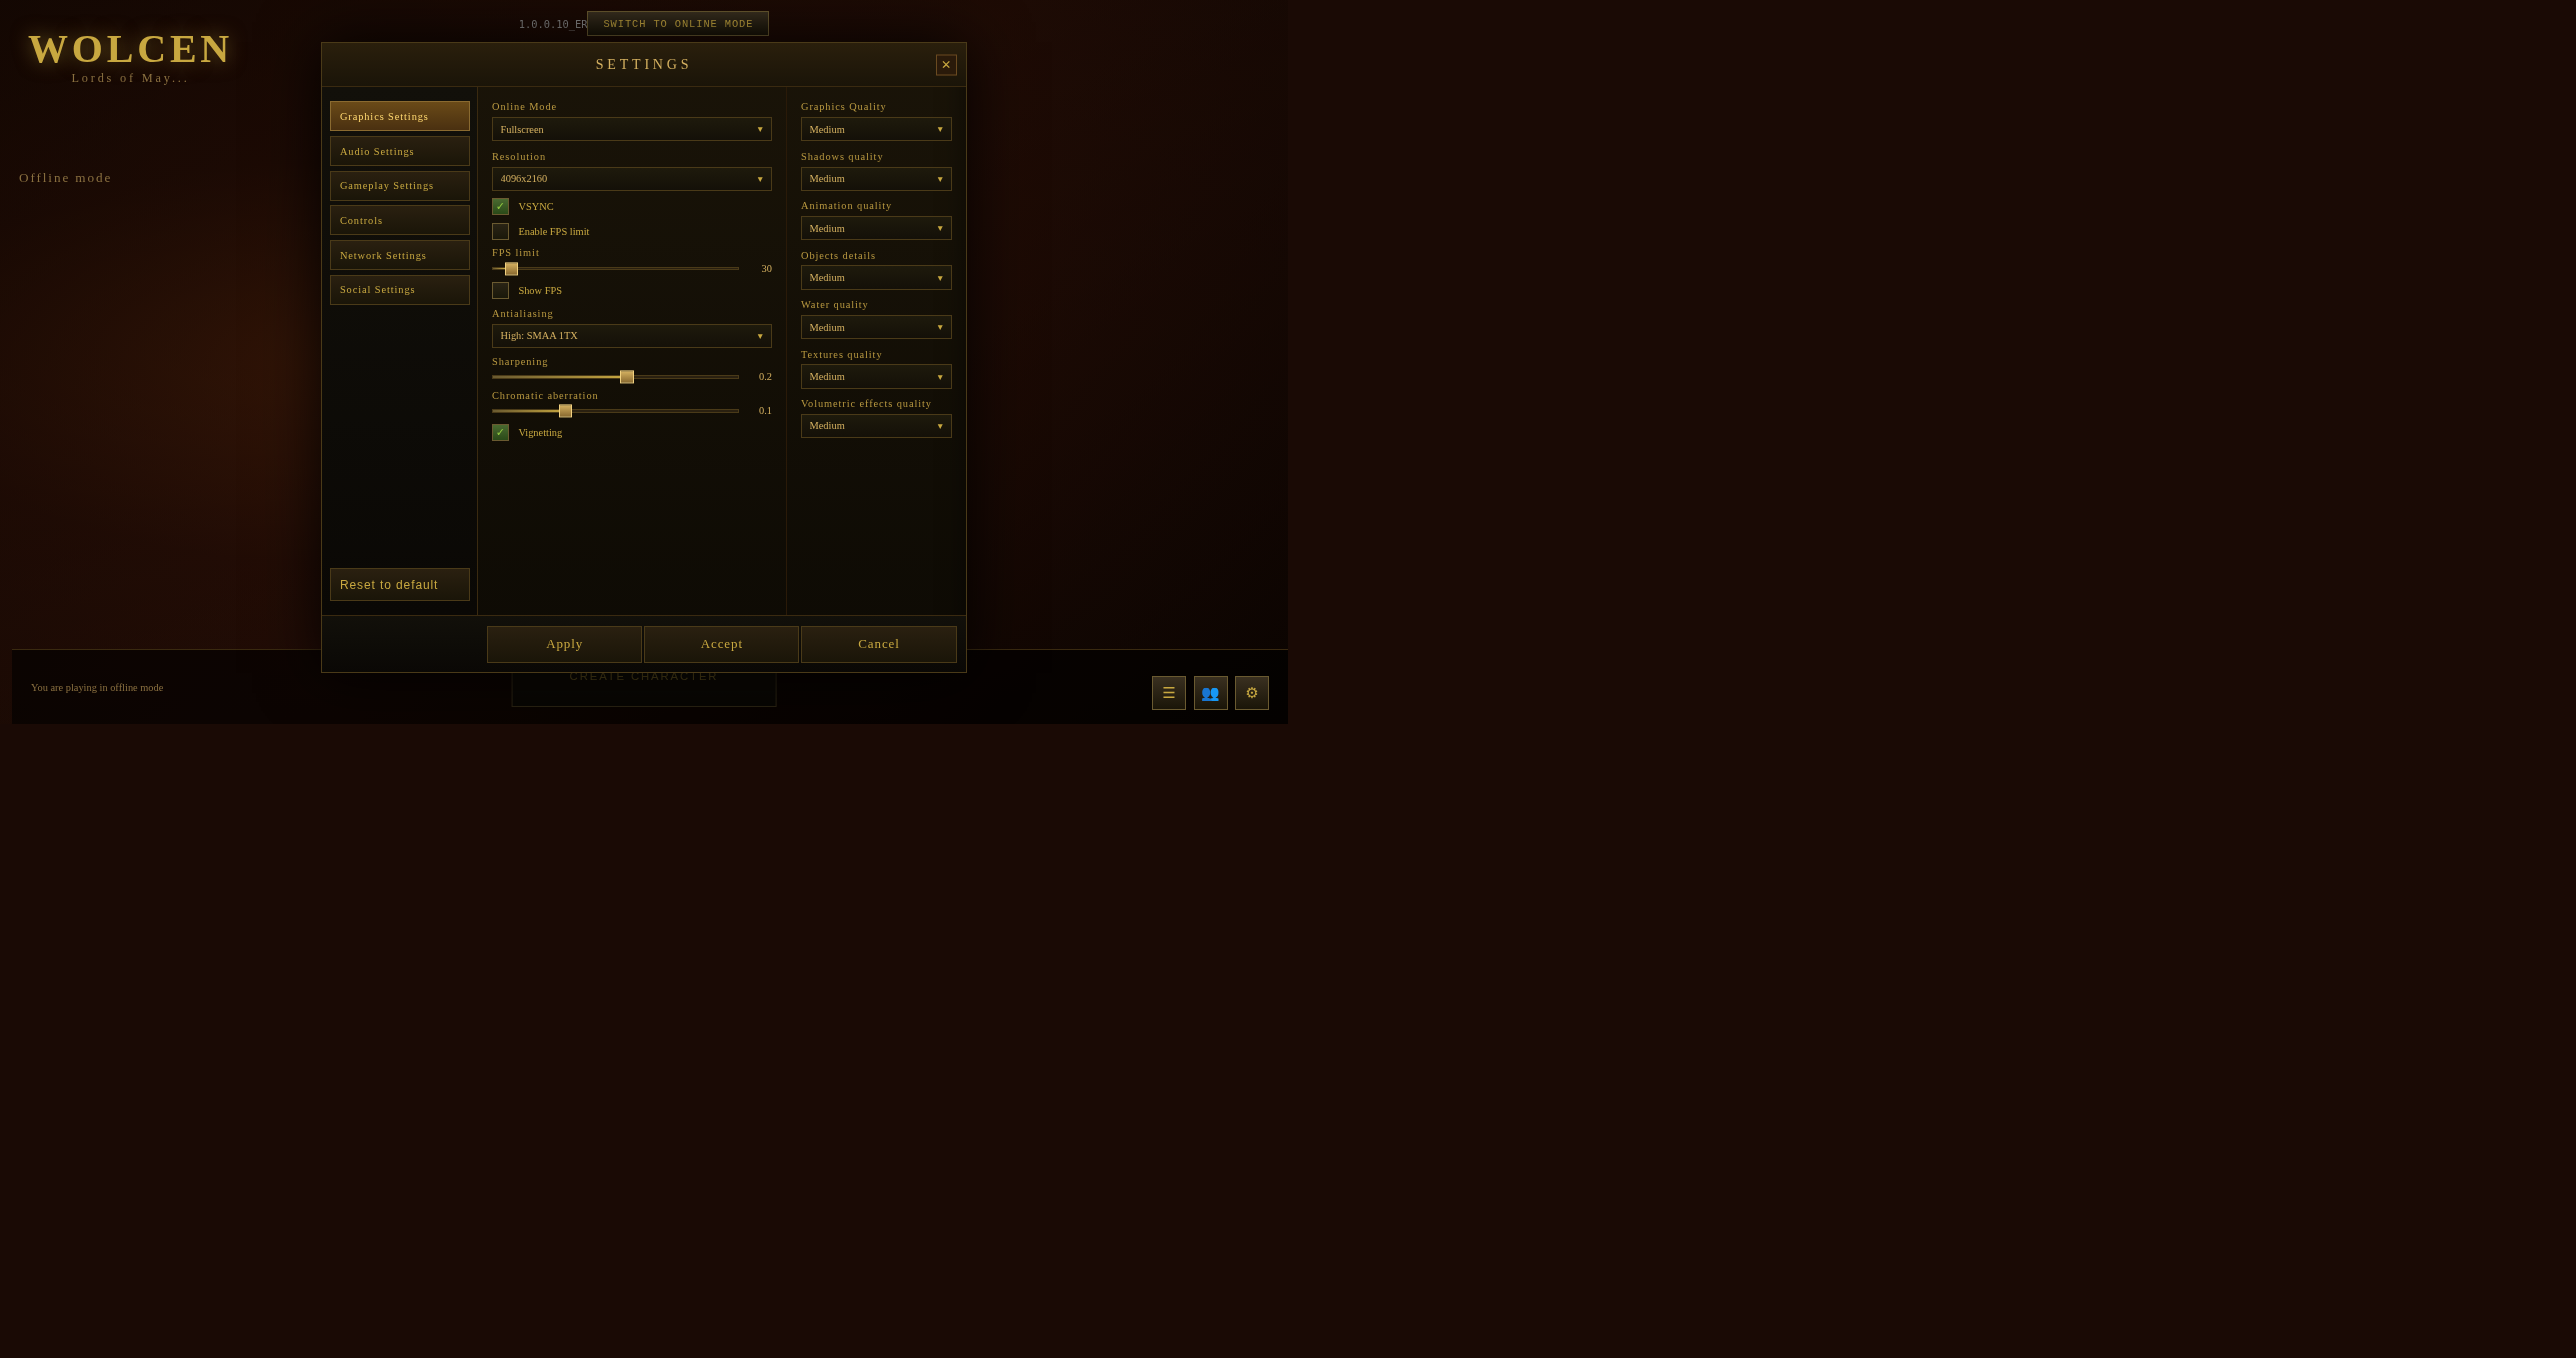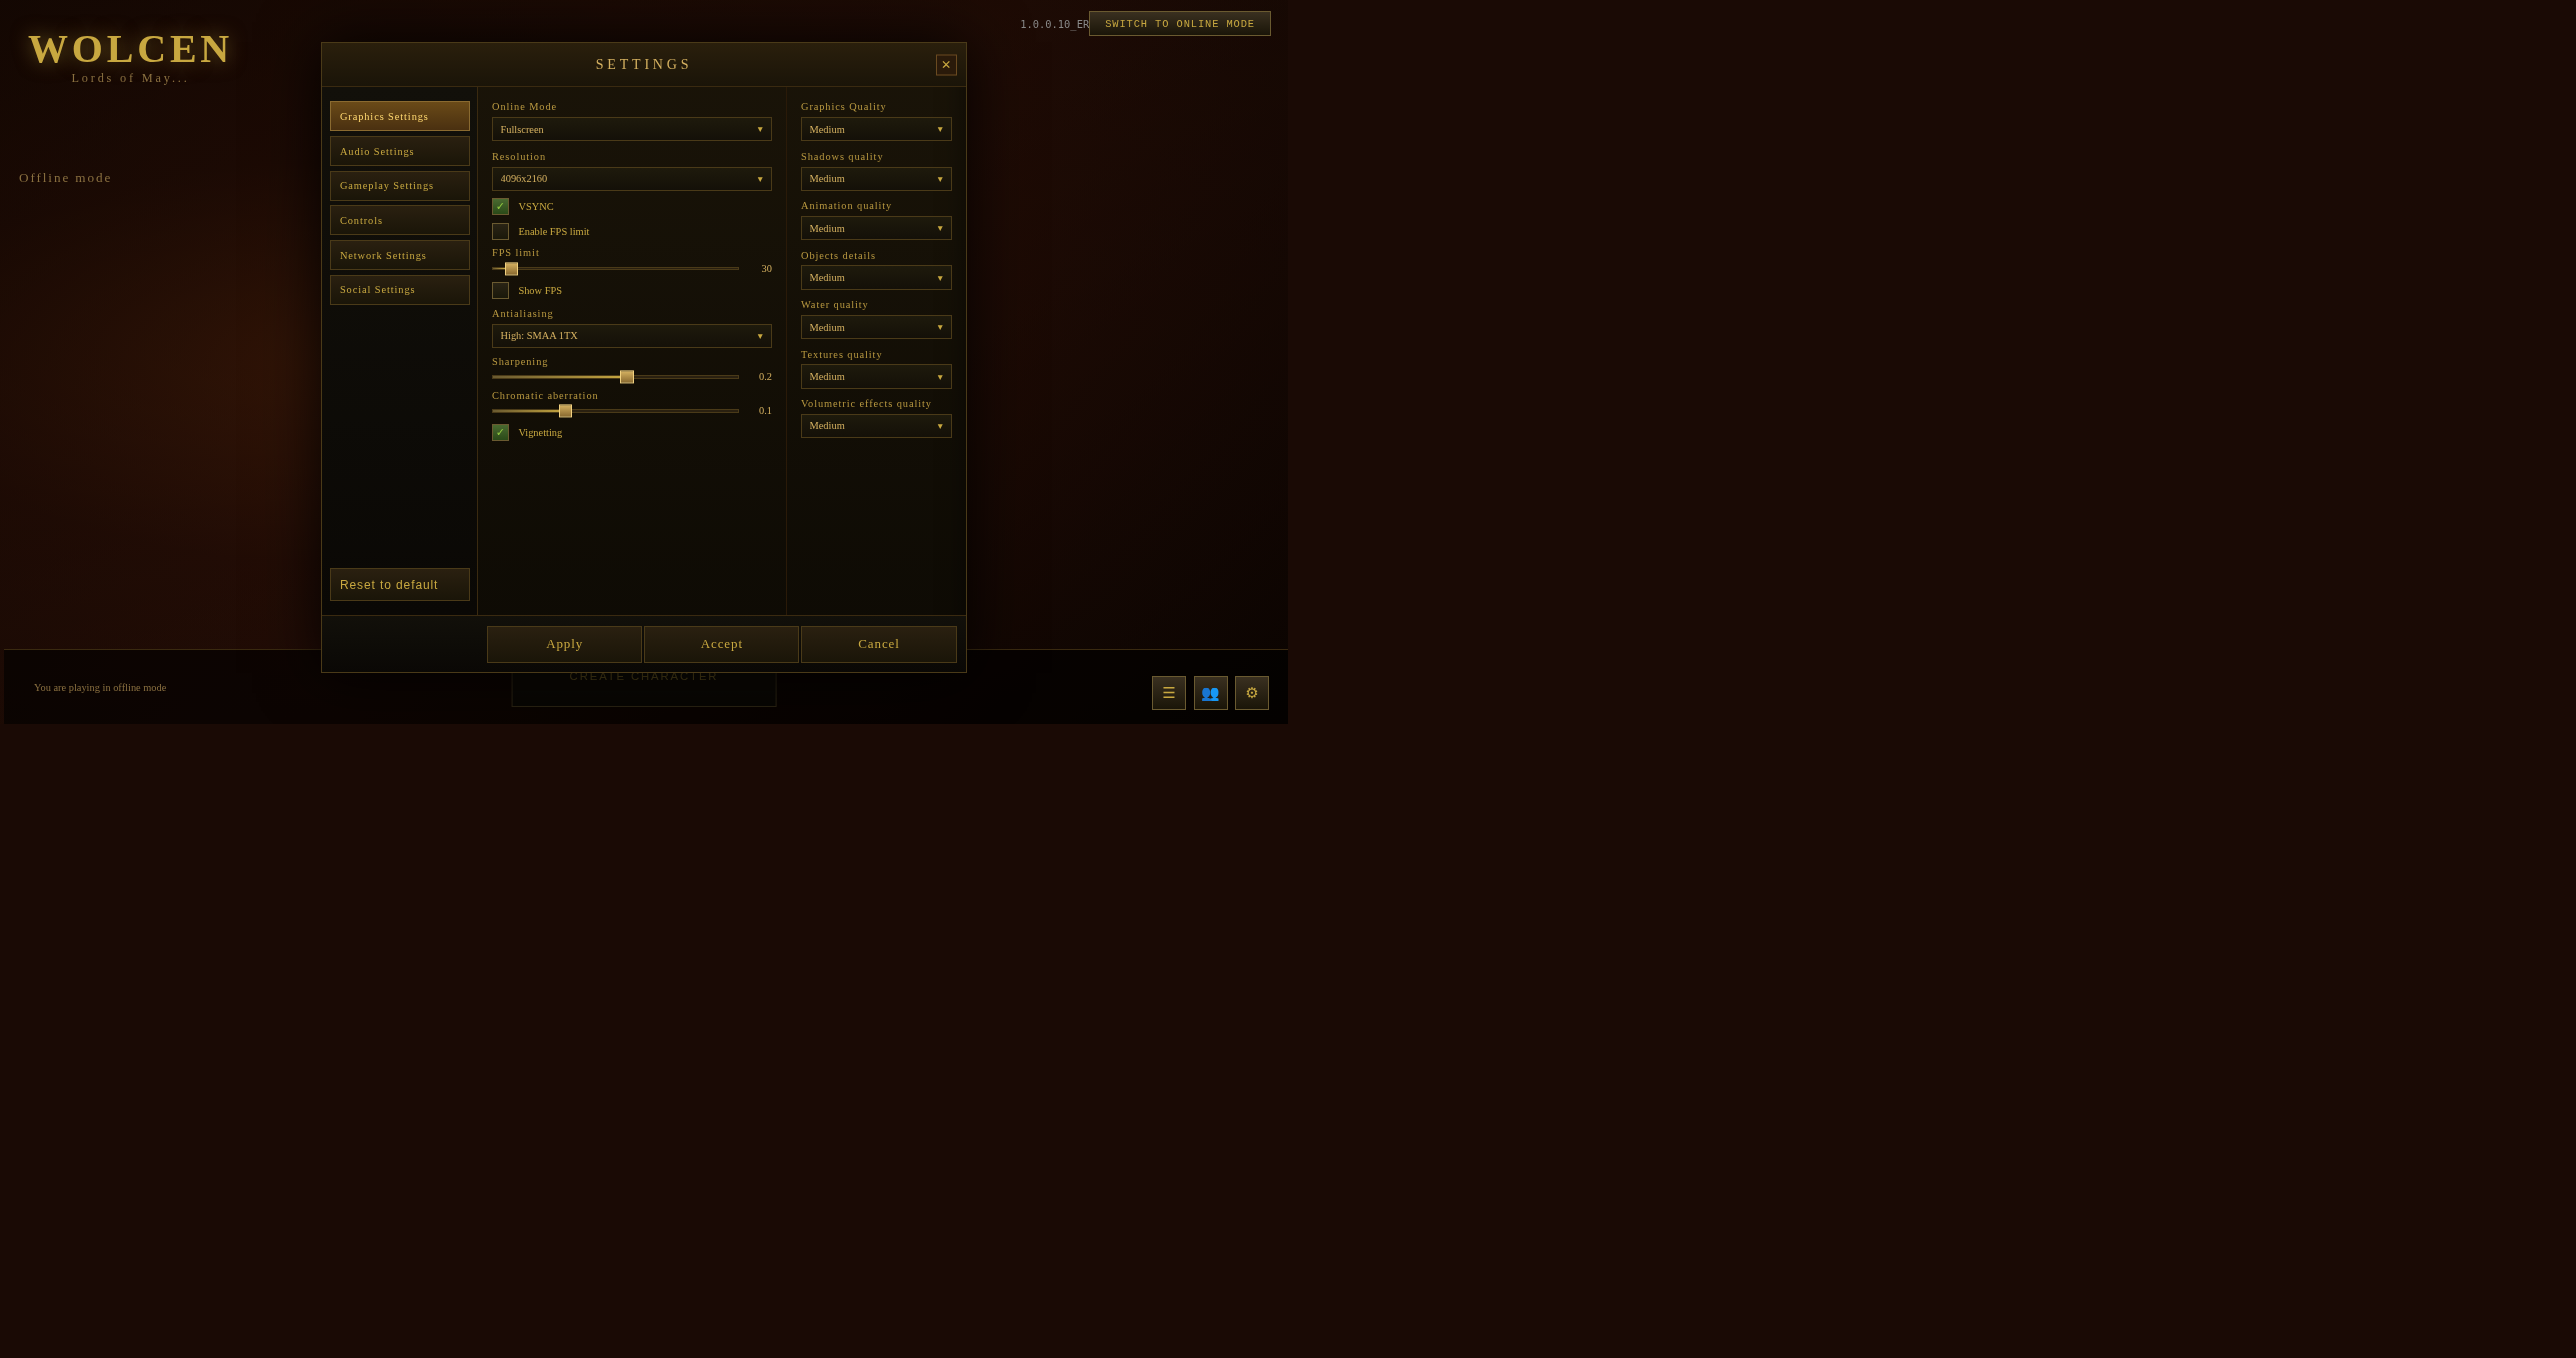--- a/index.html
+++ b/index.html
@@ -28,21 +28,21 @@
 
     
     .top-bar {
       position: absolute;
       top: 0;
       left: 0;
       right: 0;
       height: 47px;
       display: flex;
       align-items: center;
-      justify-content: flex-end;
+      justify-content: center;
       padding: 0 17px;
       z-index: 100;
     }
 
     .version-text {
       color: #888;
       font-size: 10.4px;
       font-family: monospace;
     }
 
@@ -91,29 +91,29 @@
       top: 170px;
       color: #8a7040;
       font-size: 13.2px;
       letter-spacing: 1.9px;
     }
 
     
     .bottom-bar {
       position: absolute;
       bottom: 0;
-      left: 4px;
+      left: 12px;
       right: 0;
       height: 75px;
       background: rgba(0,0,0,0.6);
       border-top: 0.9px solid #3a2a10;
       z-index: 50;
       display: flex;
       align-items: center;
-      padding: 0 30px;
+      padding: 0 19px;
     }
 
     .offline-status {
       color: #8a7040;
       font-size: 10.4px;
     }
 
     .create-char-btn {
       position: absolute;
       bottom: 17px;

